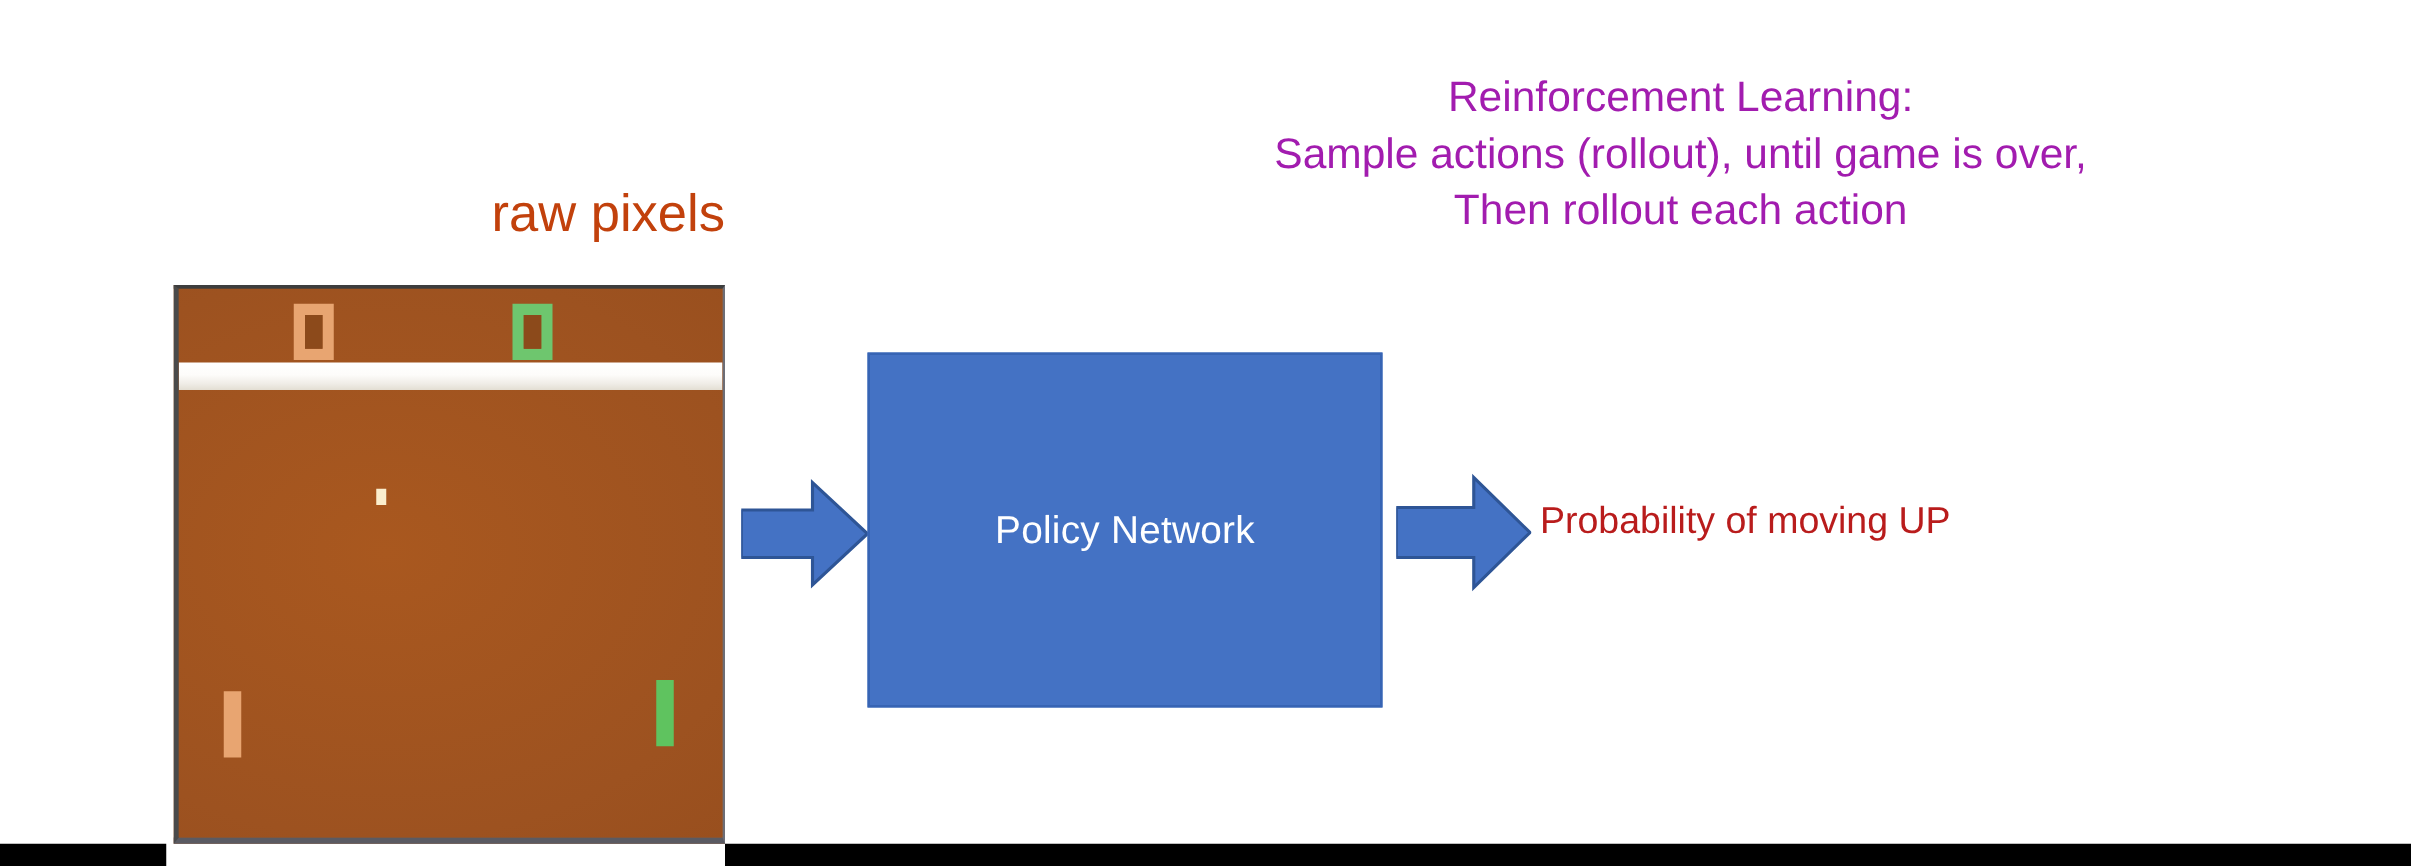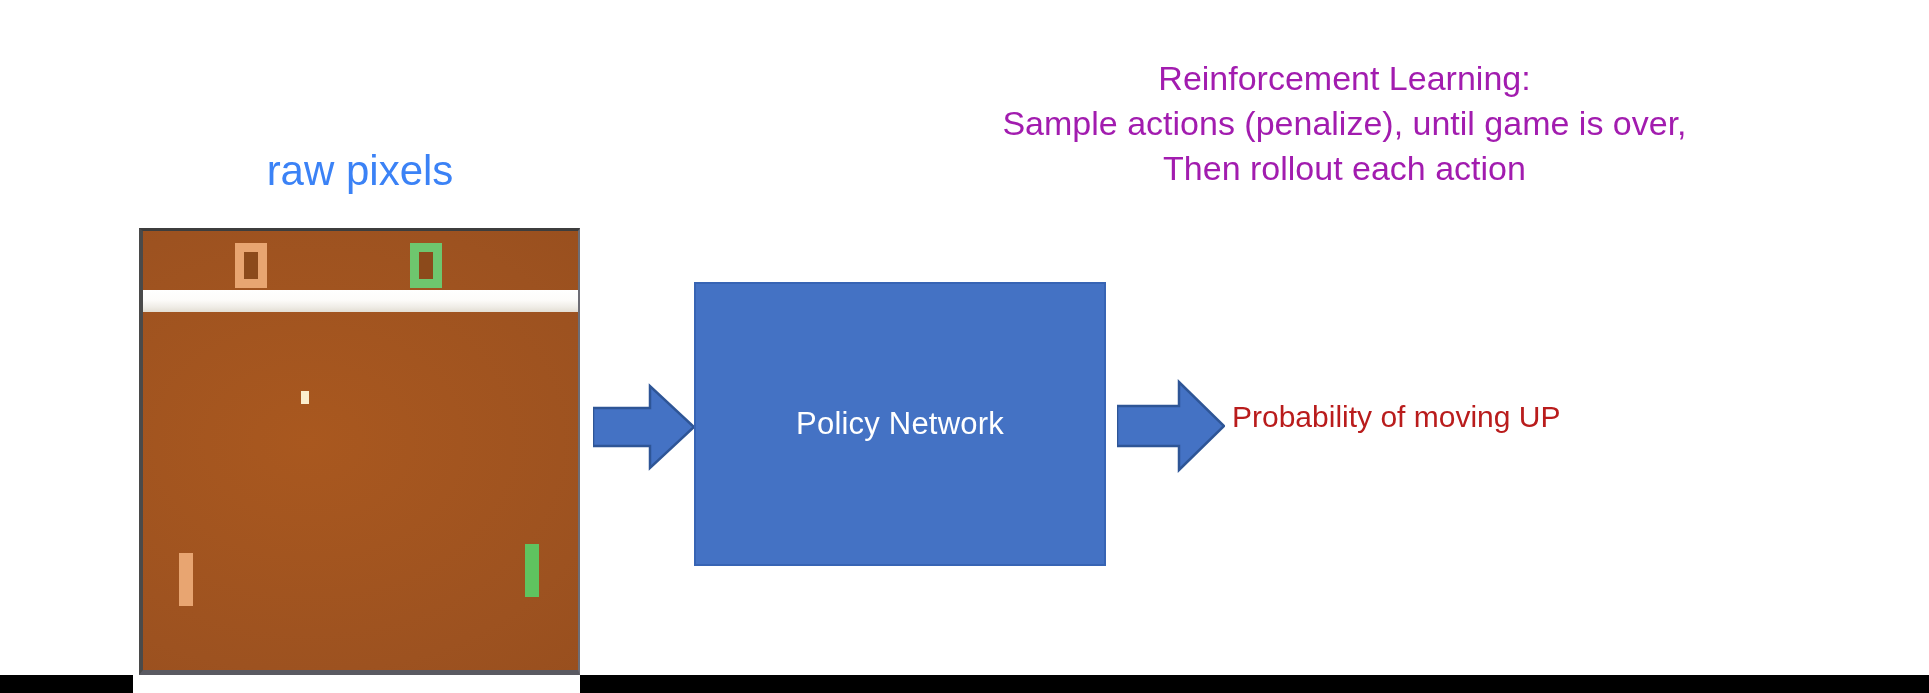--- a/index.html
+++ b/index.html
@@ -17,25 +17,25 @@
     background: #ffffff;
     overflow: hidden;
   }
 
   
   #raw-pixels-label {
     position: absolute;
     left: 140px;
     top: 148px;
     width: 440px;
-    text-align: center;
+    text-align: right;
     font-family: "Liberation Sans", sans-serif;
     font-size: 42px;
     line-height: 1.1;
-    color: #3b82f6;
+    color: #c2410c;
     white-space: nowrap;
   }
 
   
   #pong-screen {
     position: absolute;
     left: 139px;
     top: 228px;
     width: 441px;
     height: 447px;
@@ -221,20 +221,20 @@
   </div>
 
   <div id="policy-network-box">
     <span id="policy-network-label">Policy Network</span>
   </div>
 
   <div id="output-label">Probability of moving UP</div>
 
   <div id="rl-caption">
     <span class="cap-line cap-line-1">Reinforcement Learning:</span>
-    <span class="cap-line cap-line-2">Sample actions (penalize), until game is over,</span>
+    <span class="cap-line cap-line-2">Sample actions (rollout), until game is over,</span>
     <span class="cap-line cap-line-3">Then rollout each action</span>
   </div>
 
   <div id="bottom-bar-left" class="bottom-bar"></div>
   <div id="bottom-bar-right" class="bottom-bar"></div>
 
 </div>
 
 </body></html>

